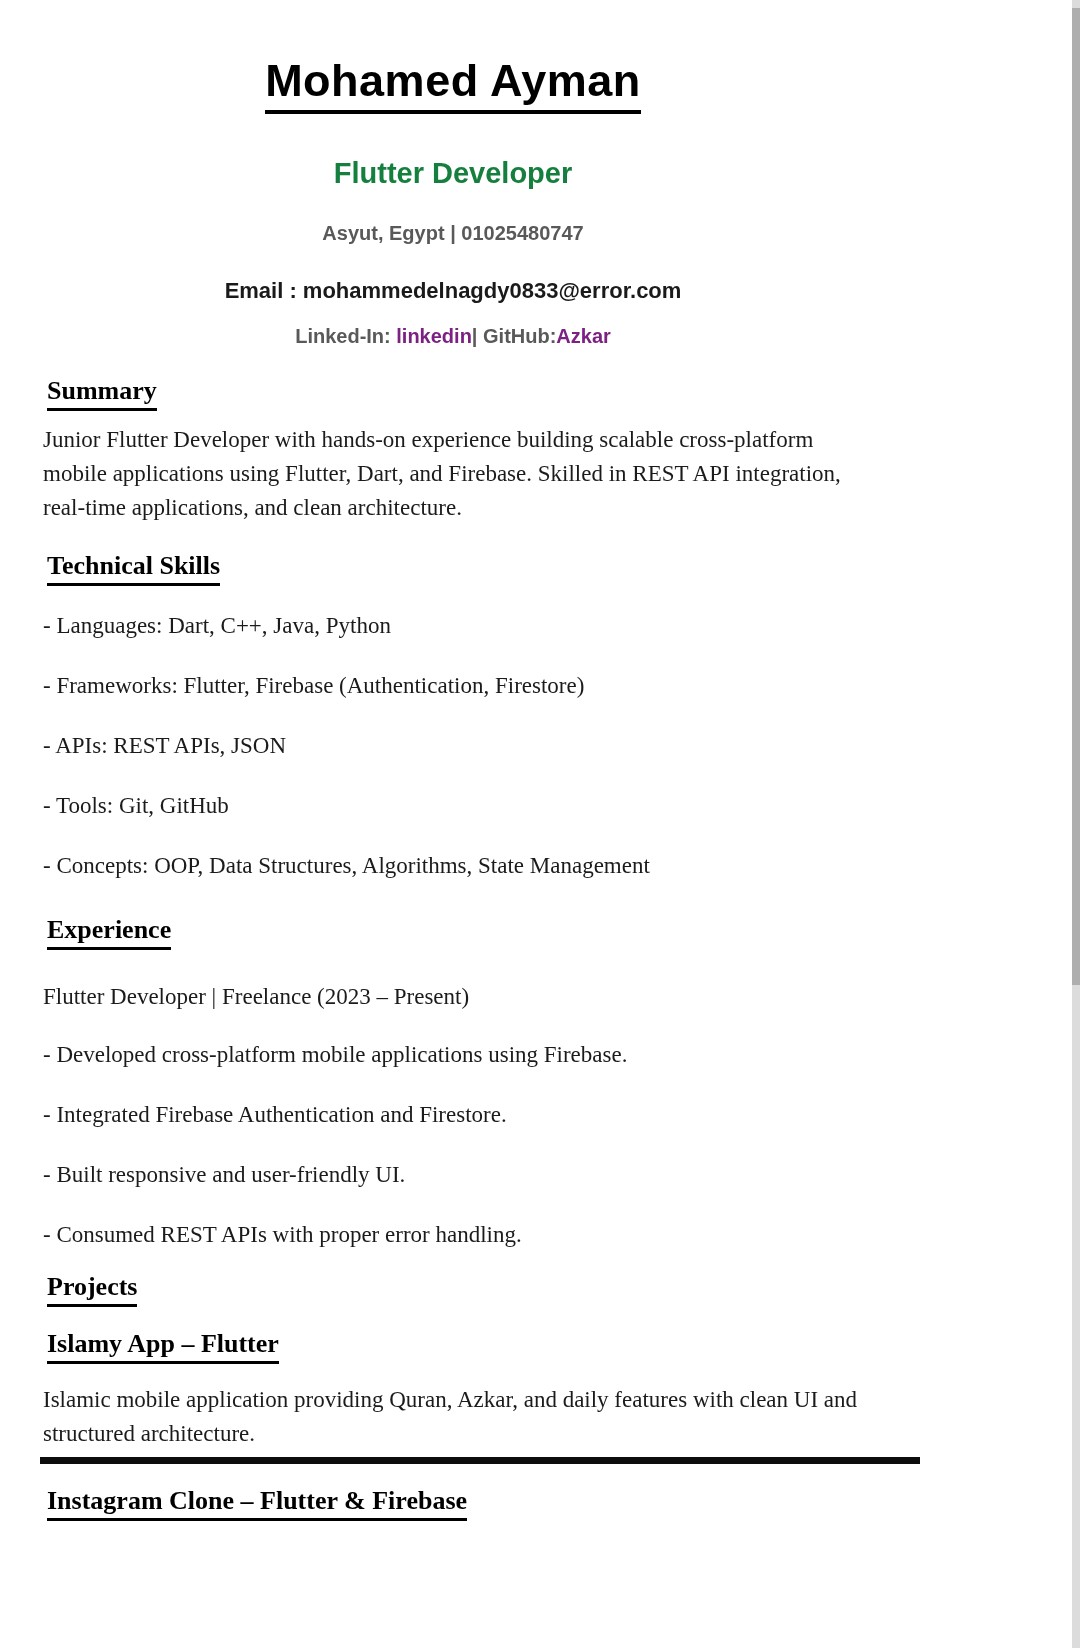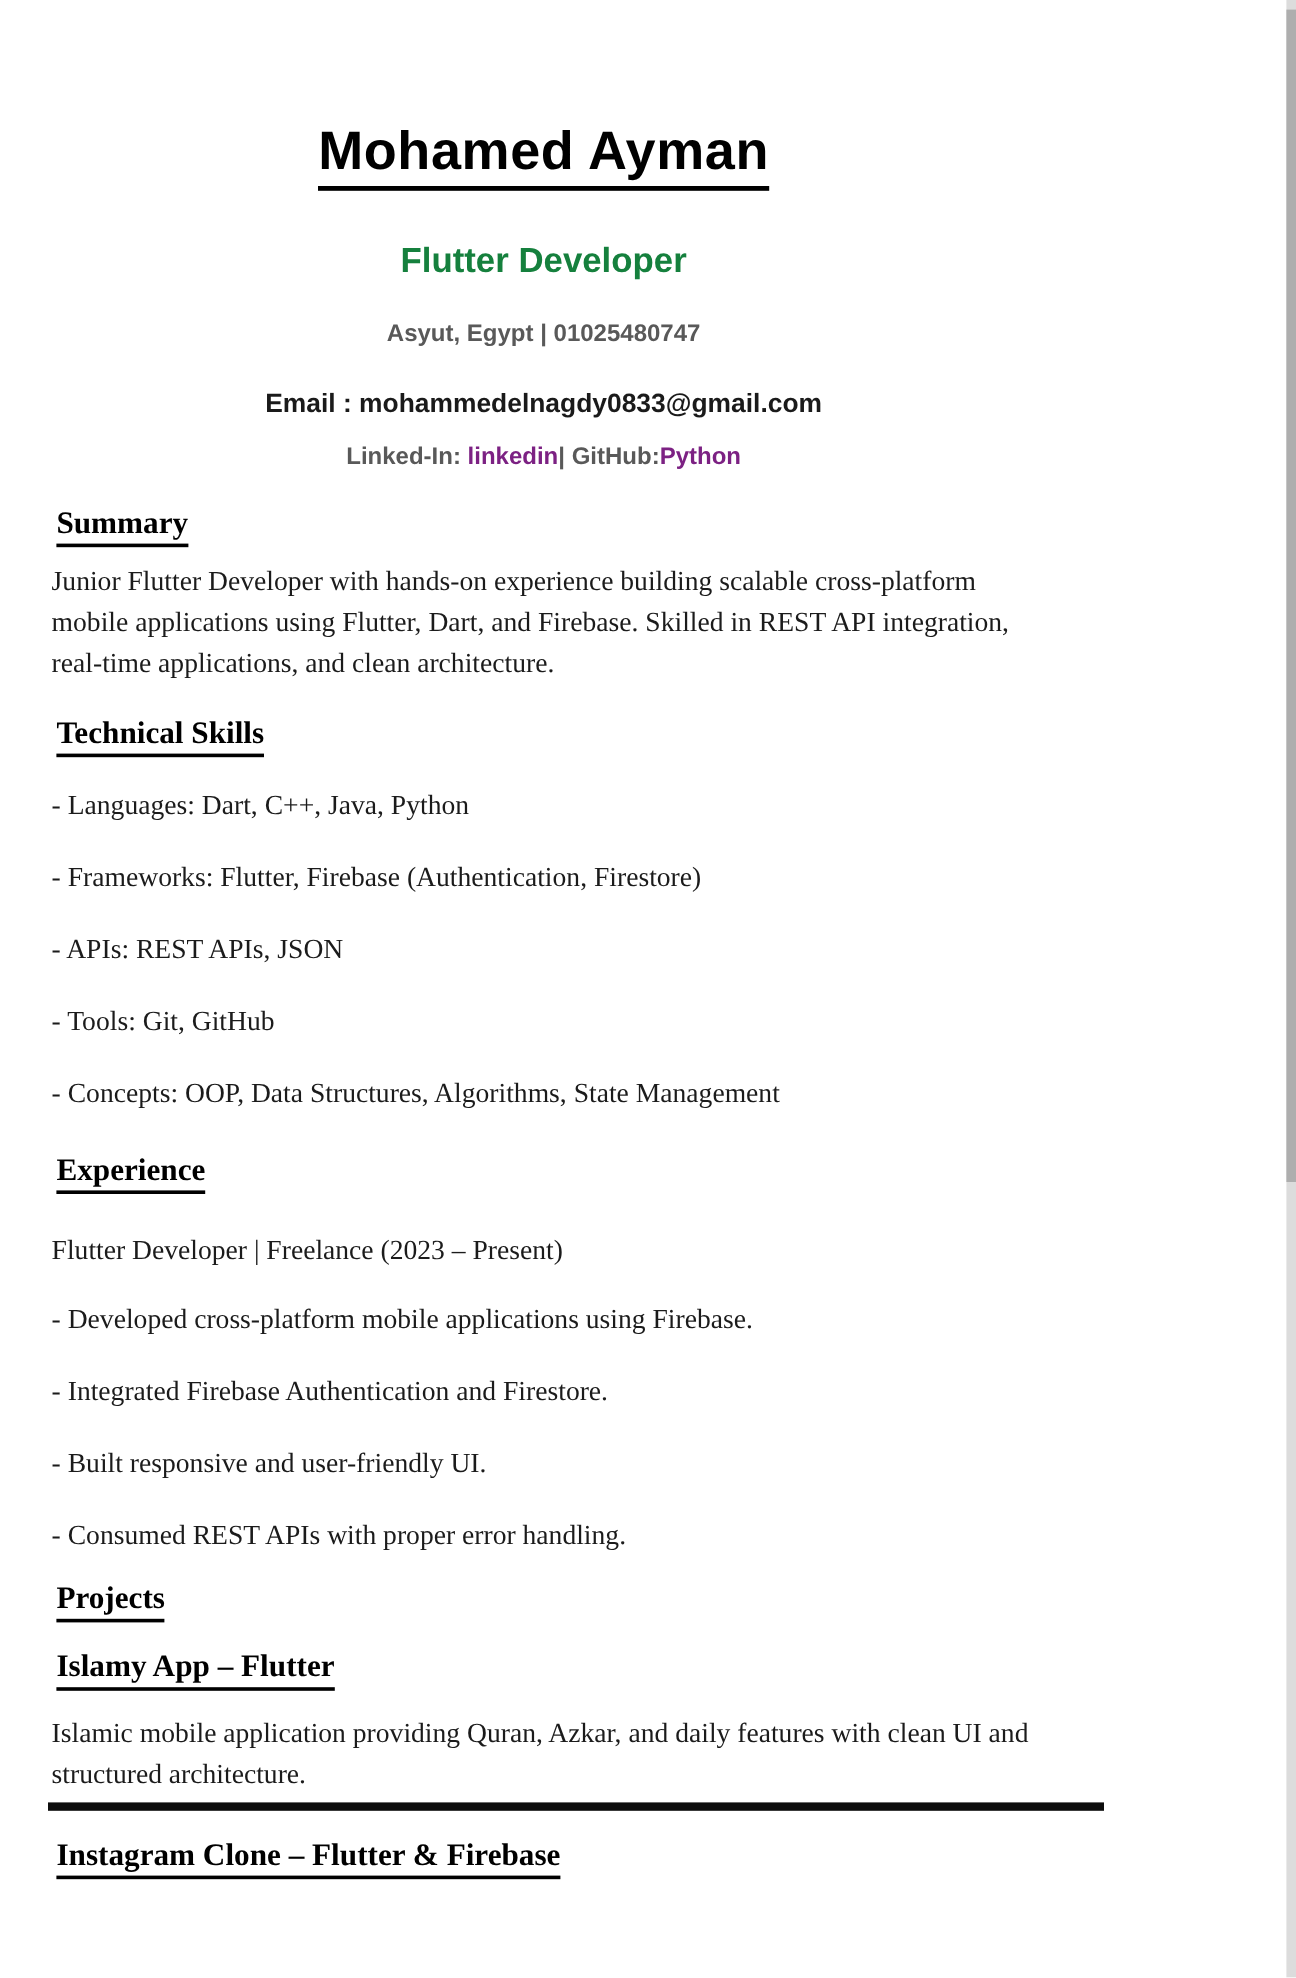--- a/index.html
+++ b/index.html
@@ -6,21 +6,21 @@
   body {
     width: 1080px;
     height: 1648px;
     background: #ffffff;
     position: relative;
     overflow: hidden;
     font-family: "Liberation Serif", serif;
     color: #1b1b1b;
   }
   .page {
-    padding: 101px 65px 0 43px;
+    padding: 56px 65px 0 43px;
     box-sizing: border-box;
     width: 928px;
   }
   
   .center { text-align: center; }
   .name-wrap { margin: 0; }
   .name {
     display: inline-block;
     font-family: "Liberation Sans", sans-serif;
     font-weight: 700;
@@ -121,22 +121,22 @@
 </head>
 <body>
 
 <div class="page">
 
   <div class="center name-wrap">
     <span class="name">Mohamed Ayman</span>
   </div>
   <div class="center subtitle">Flutter Developer</div>
   <div class="center location">Asyut, Egypt | 01025480747</div>
-  <div class="center email">Email : mohammedelnagdy0833@gmail.com</div>
-  <div class="center links"><span>Linked-In: </span><span class="link-purple">linkedin</span><span>| GitHub:</span><span class="link-purple">Python</span></div>
+  <div class="center email">Email : mohammedelnagdy0833@error.com</div>
+  <div class="center links"><span>Linked-In: </span><span class="link-purple">linkedin</span><span>| GitHub:</span><span class="link-purple">Azkar</span></div>
 
   <h2 class="h-section mt-summary"><span class="u">Summary</span></h2>
   <p class="body-text para-summary">Junior Flutter Developer with hands-on experience building scalable cross-platform mobile applications using Flutter, Dart, and Firebase. Skilled in REST API integration, real-time applications, and clean architecture.</p>
 
   <h2 class="h-section mt-tech"><span class="u">Technical Skills</span></h2>
   <p class="skill-item skill-first">- Languages: Dart, C++, Java, Python</p>
   <p class="skill-item skill-next">- Frameworks: Flutter, Firebase (Authentication, Firestore)</p>
   <p class="skill-item skill-next">- APIs: REST APIs, JSON</p>
   <p class="skill-item skill-next">- Tools: Git, GitHub</p>
   <p class="skill-item skill-next">- Concepts: OOP, Data Structures, Algorithms, State Management</p>

